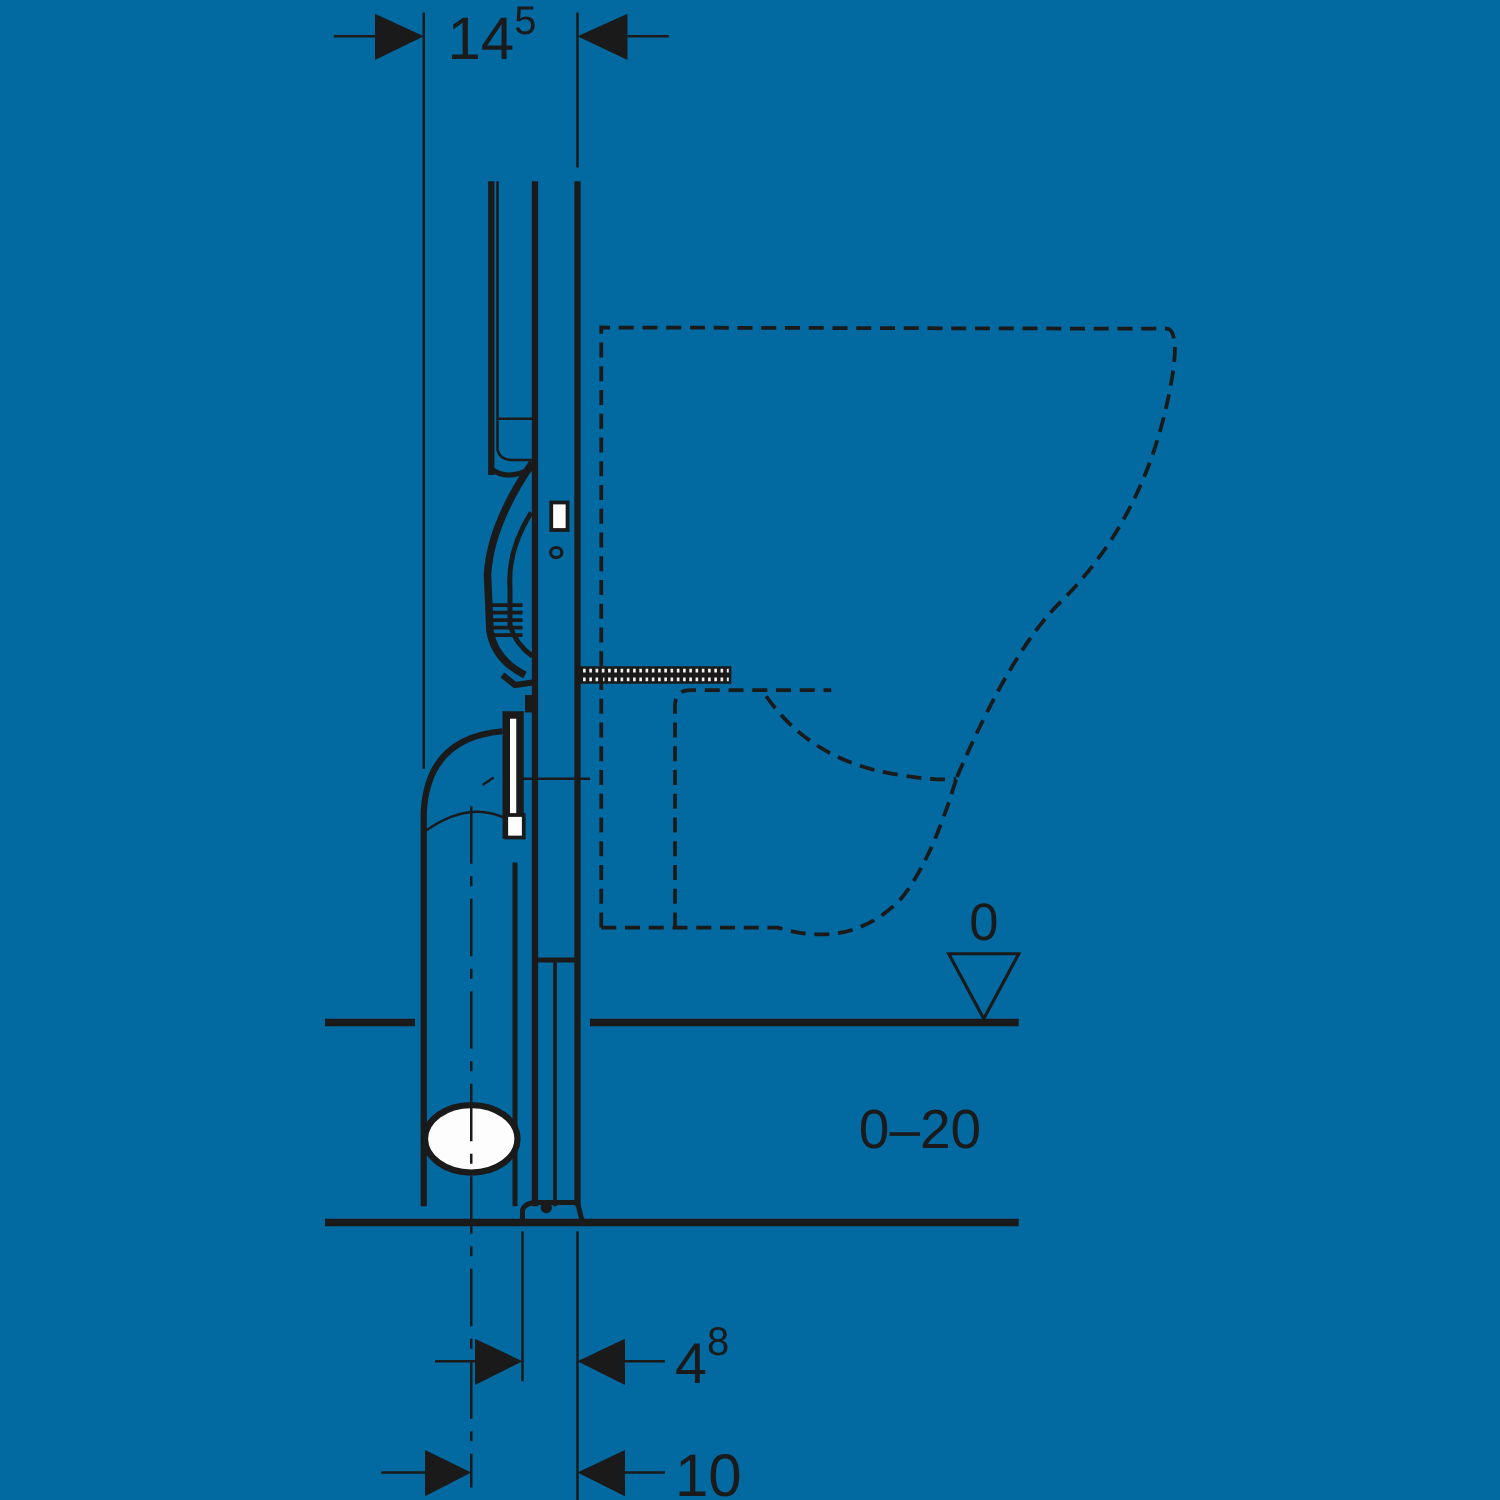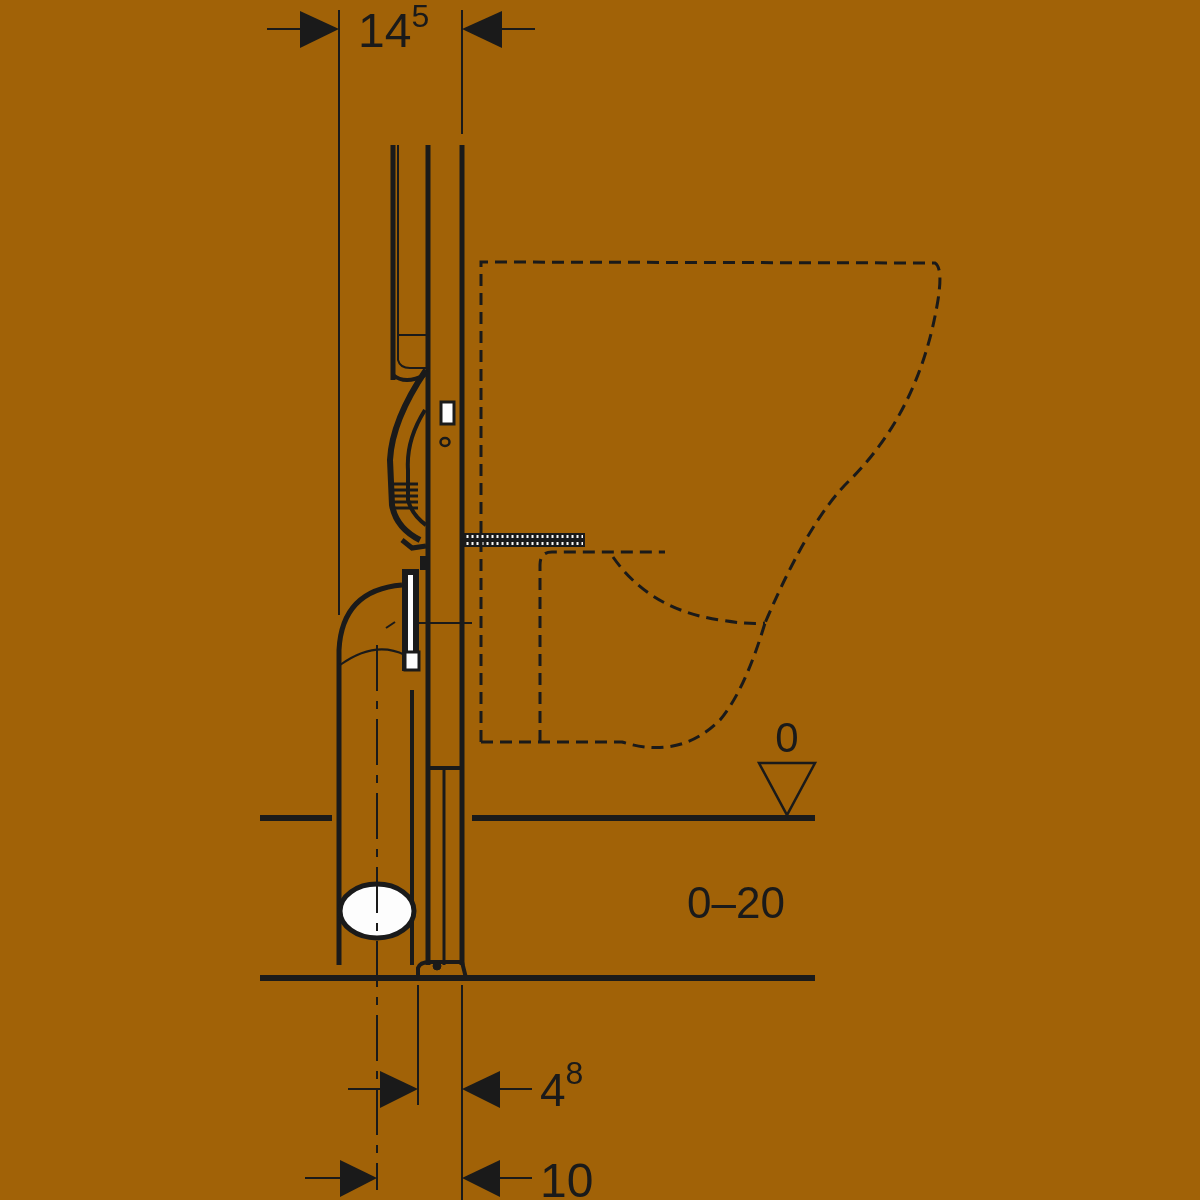--- a/index.html
+++ b/index.html
@@ -1,16 +1,16 @@
 <!DOCTYPE html>
 <html><head>
 <meta charset="utf-8">
 <style>
   html, body { margin: 0; padding: 0; background: #ffffff; }
-  #canvas { position: relative; width: 1200px; height: 1200px; background: #a16207; overflow: hidden; }
+  #canvas { position: relative; width: 1200px; height: 1200px; background: #0369a1; overflow: hidden; }
   svg { position: absolute; left: 0; top: 0; }
   .dim-text { font-family: "Liberation Sans", sans-serif; fill: #1a1a1a; }
 </style>
 </head>
 <body>
 
 <div id="canvas">
 <svg width="1200" height="1200" viewBox="0 0 1200 1200" xmlns="http://www.w3.org/2000/svg">
   <defs>
     <pattern id="thread" width="5" height="12" patternUnits="userSpaceOnUse">

